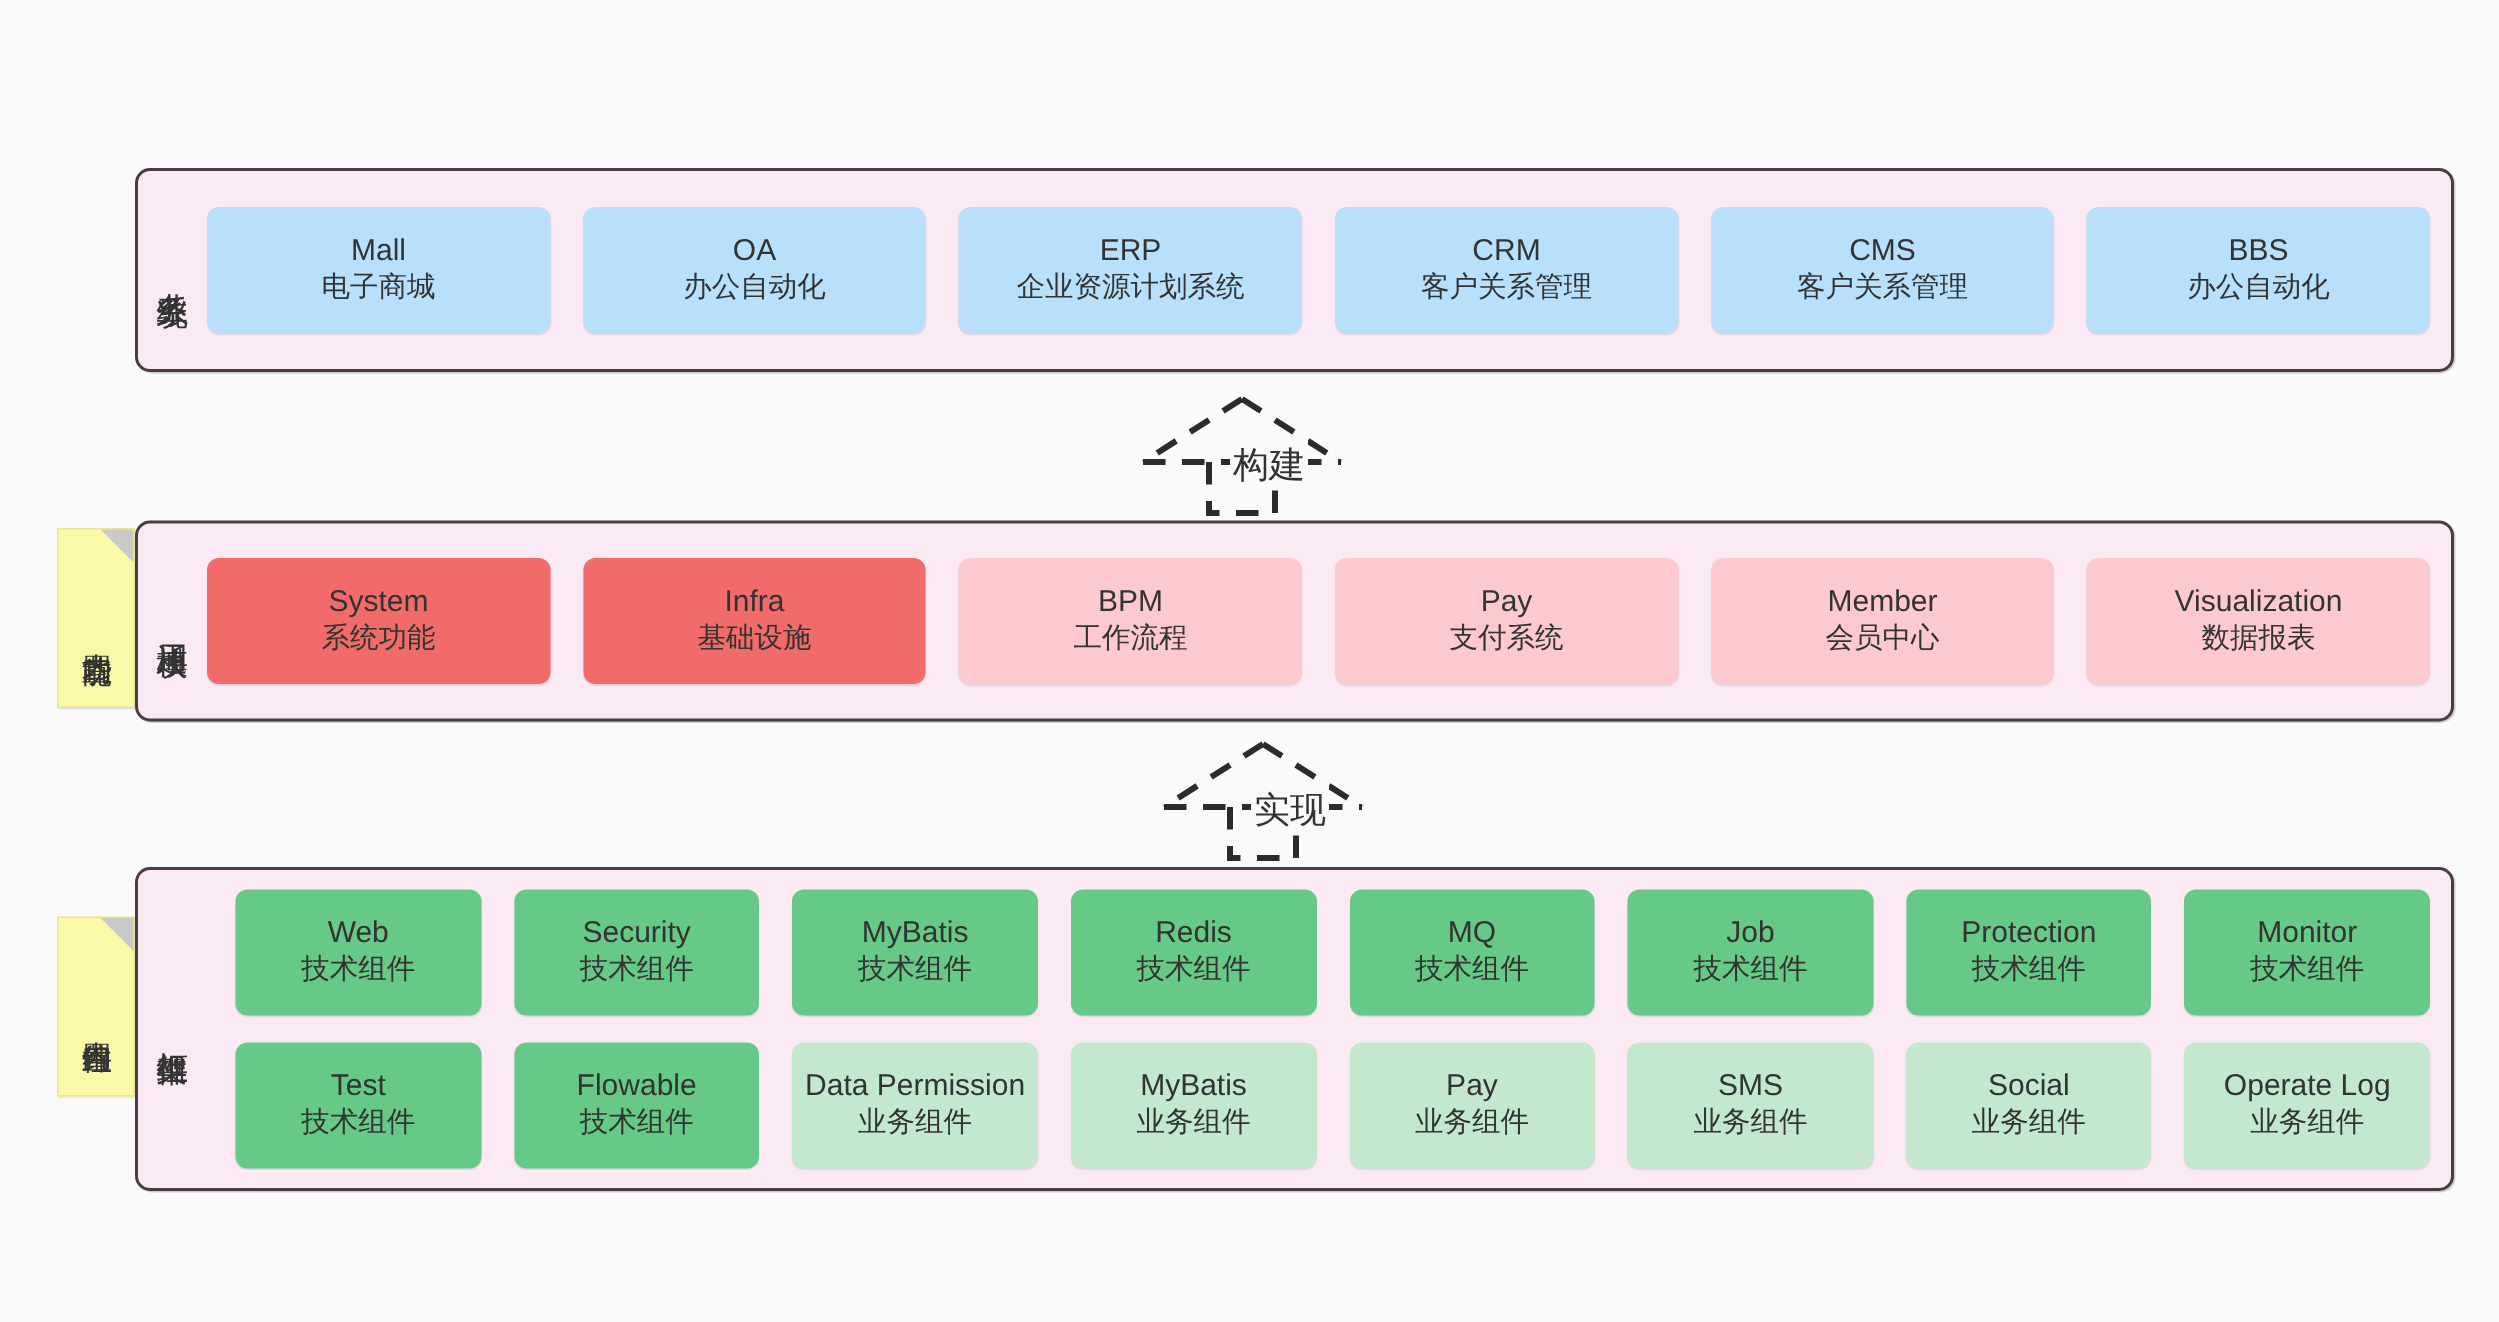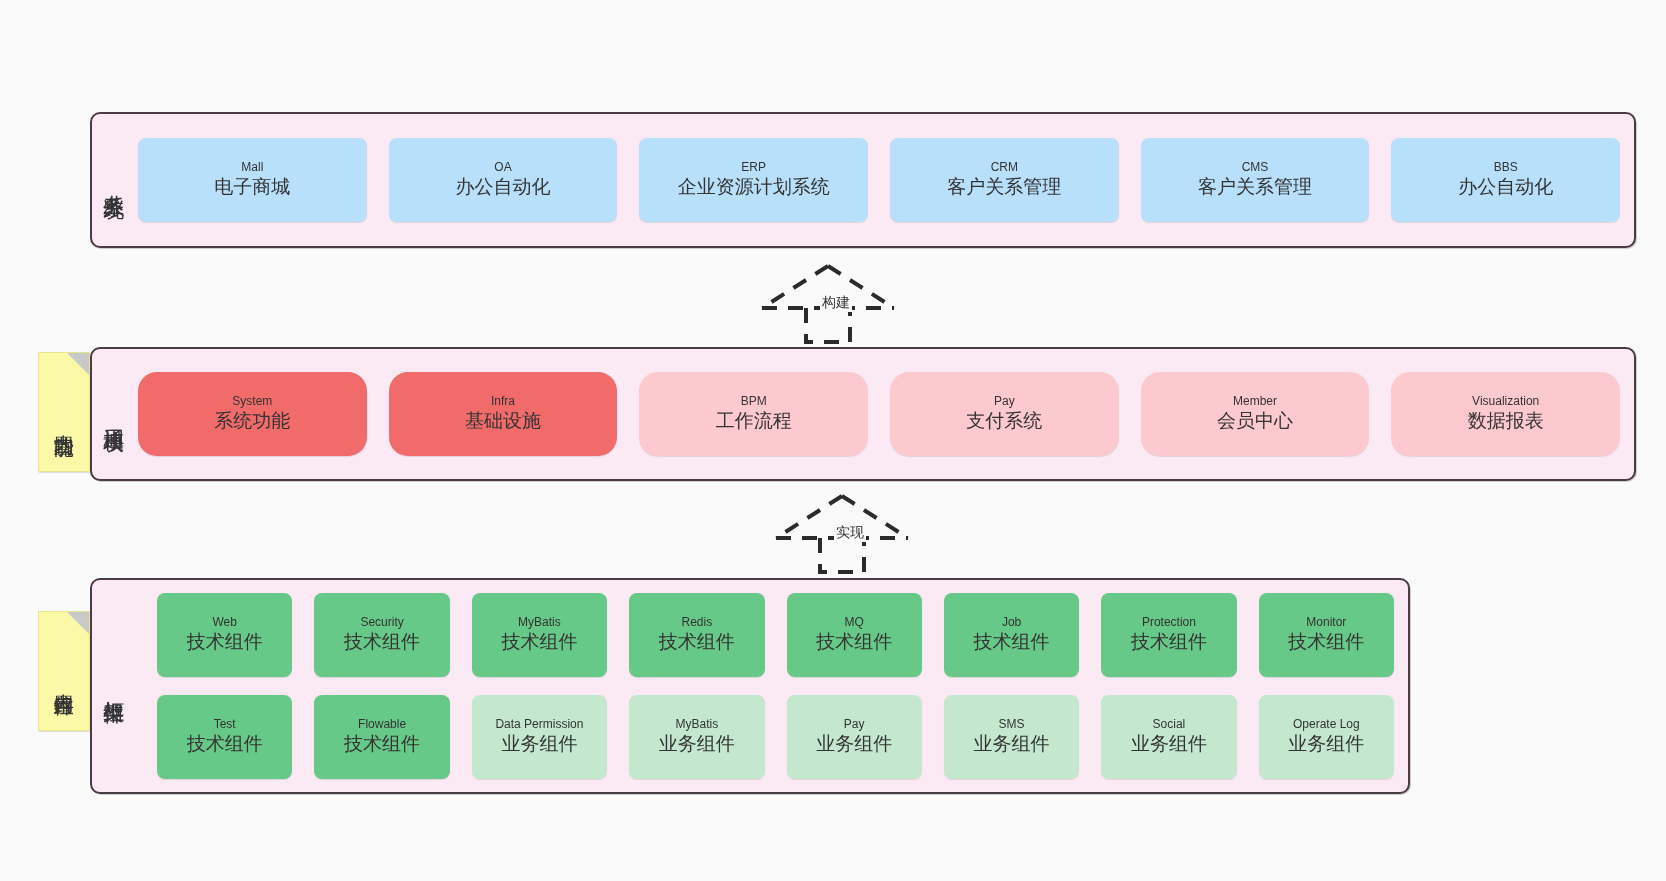--- a/index.html
+++ b/index.html
@@ -73,30 +73,30 @@
     flex-direction: column;
     align-items: center;
     justify-content: center;
     text-align: center;
     color: #333333;
     box-shadow: 0 1px 1px rgba(0,0,0,0.10);
     padding: 4px 6px;
     box-sizing: border-box;
   }
   .box .en {
-    font-size: 12px;
+    font-size: 20px;
     line-height: 1.28;
   }
   .box .cn {
     font-size: 19px;
     line-height: 1.3;
   }
 
   .h-biz   { height: 84px; }
-  .h-mod   { height: 84px; border-radius: 19px; }
+  .h-mod   { height: 84px; }
   .h-comp  { height: 84px; }
 
   
   .t-blue        { background: #b8e0fb; }
   .t-red         { background: #f26b6b; }
   .t-pink        { background: #fcc9cf; }
   .t-green       { background: #67c987; }
   .t-greenlight  { background: #c3e8cd; }
 
   
@@ -127,21 +127,21 @@
     height: 0;
     border-top: 22px solid #c9c9c9;
     border-left: 22px solid transparent;
   }
 
   
   .gen-arrow { position: absolute; }
   .gen-arrow svg { display: block; overflow: visible; }
   .gen-label {
     position: absolute;
-    font-size: 14px;
+    font-size: 24px;
     color: #333333;
     background: #fafafa;
     padding: 0 2px;
     white-space: nowrap;
   }
 </style>
 </head>
 <body>
 
 <div id="canvas">
@@ -247,21 +247,21 @@
       <path d="M48 46 L48 80 L92 80 L92 46" fill="none" stroke="#2b2b2b" stroke-width="4" stroke-dasharray="15 11" stroke-linecap="butt"></path>
     </svg>
     <span class="gen-label" style="left:62px; top:32px;font-family:Liberation Mono, monospace;">实现</span>
   </div>
 
   <div class="sticky" id="sticky-framework" style="left:38px; top:611px; height:120px;">
     <span class="fold"></span>
     <span>内置组件</span>
   </div>
 
-  <div class="layer" id="layer-framework" style="left:90px; top:578px; width:1320px; height:216px;gap:19px;">
+  <div class="layer" id="layer-framework" style="left:90px; top:578px; width:1546px; height:216px;gap:19px;">
     <div class="layer-title">框架组件</div>
     <div class="layer-body">
 
       <div class="row">
         <div class="box h-comp t-green">
           <span class="en">Web</span>
           <span class="cn">技术组件</span>
         </div>
         <div class="box h-comp t-green">
           <span class="en">Security</span>

